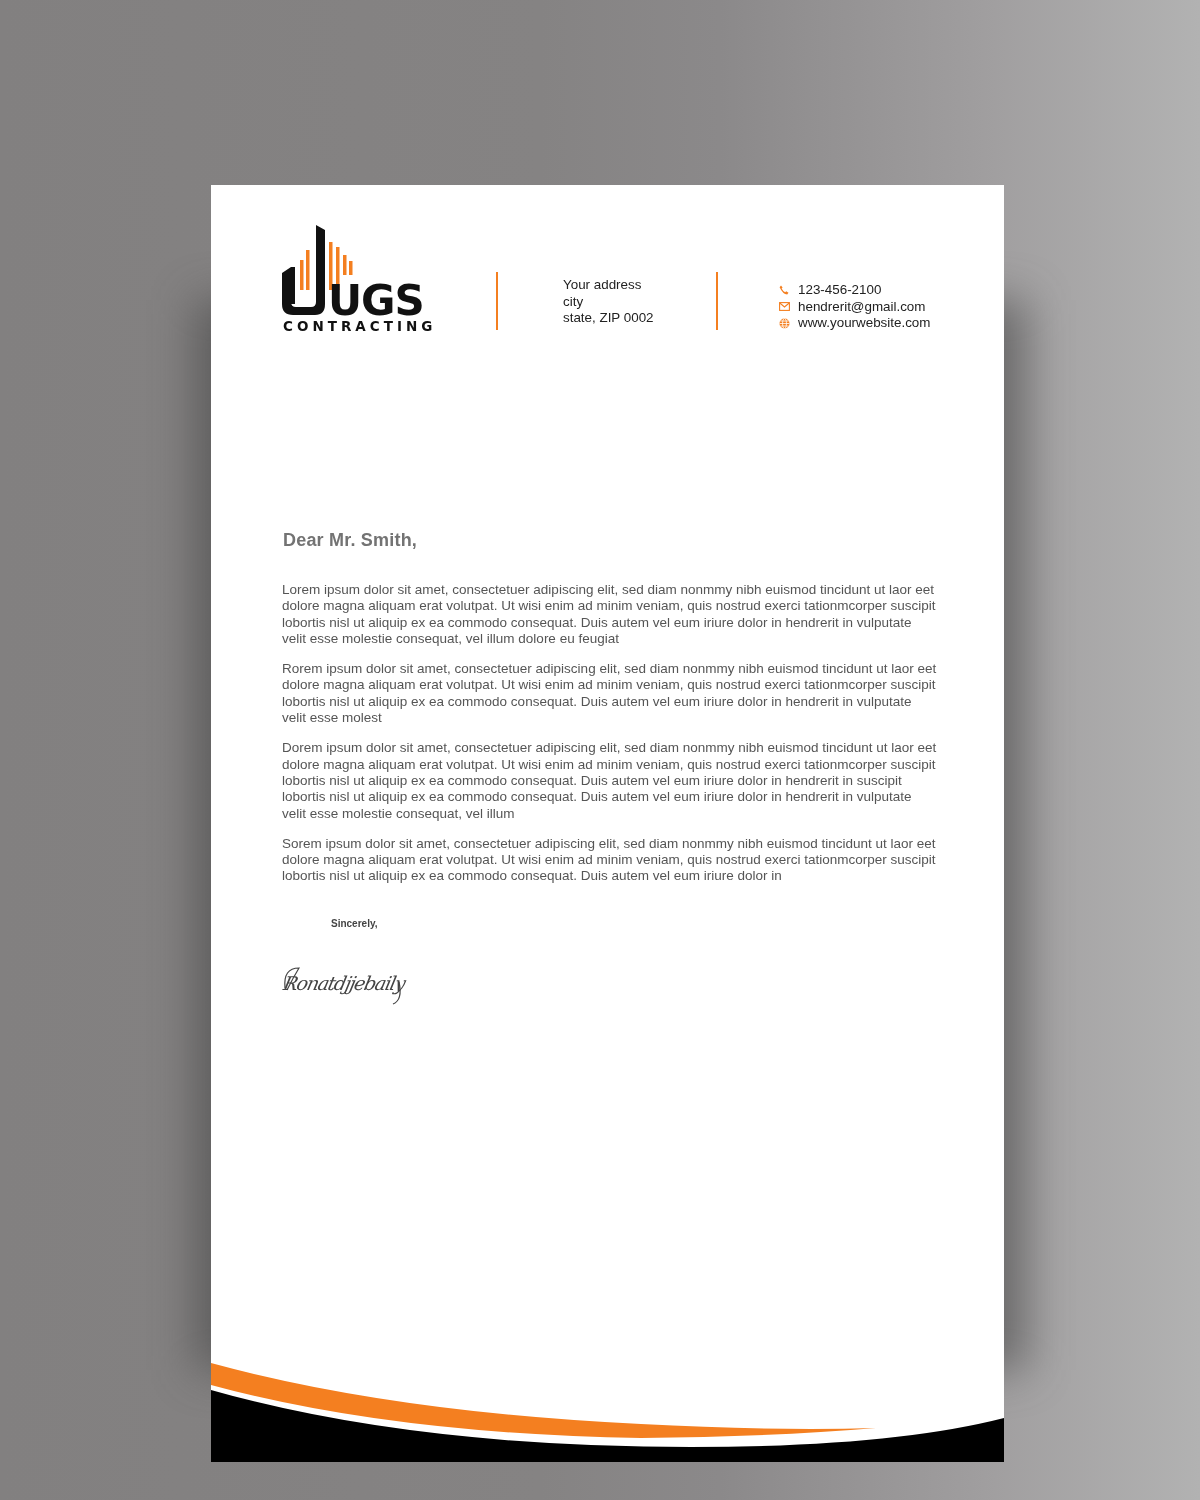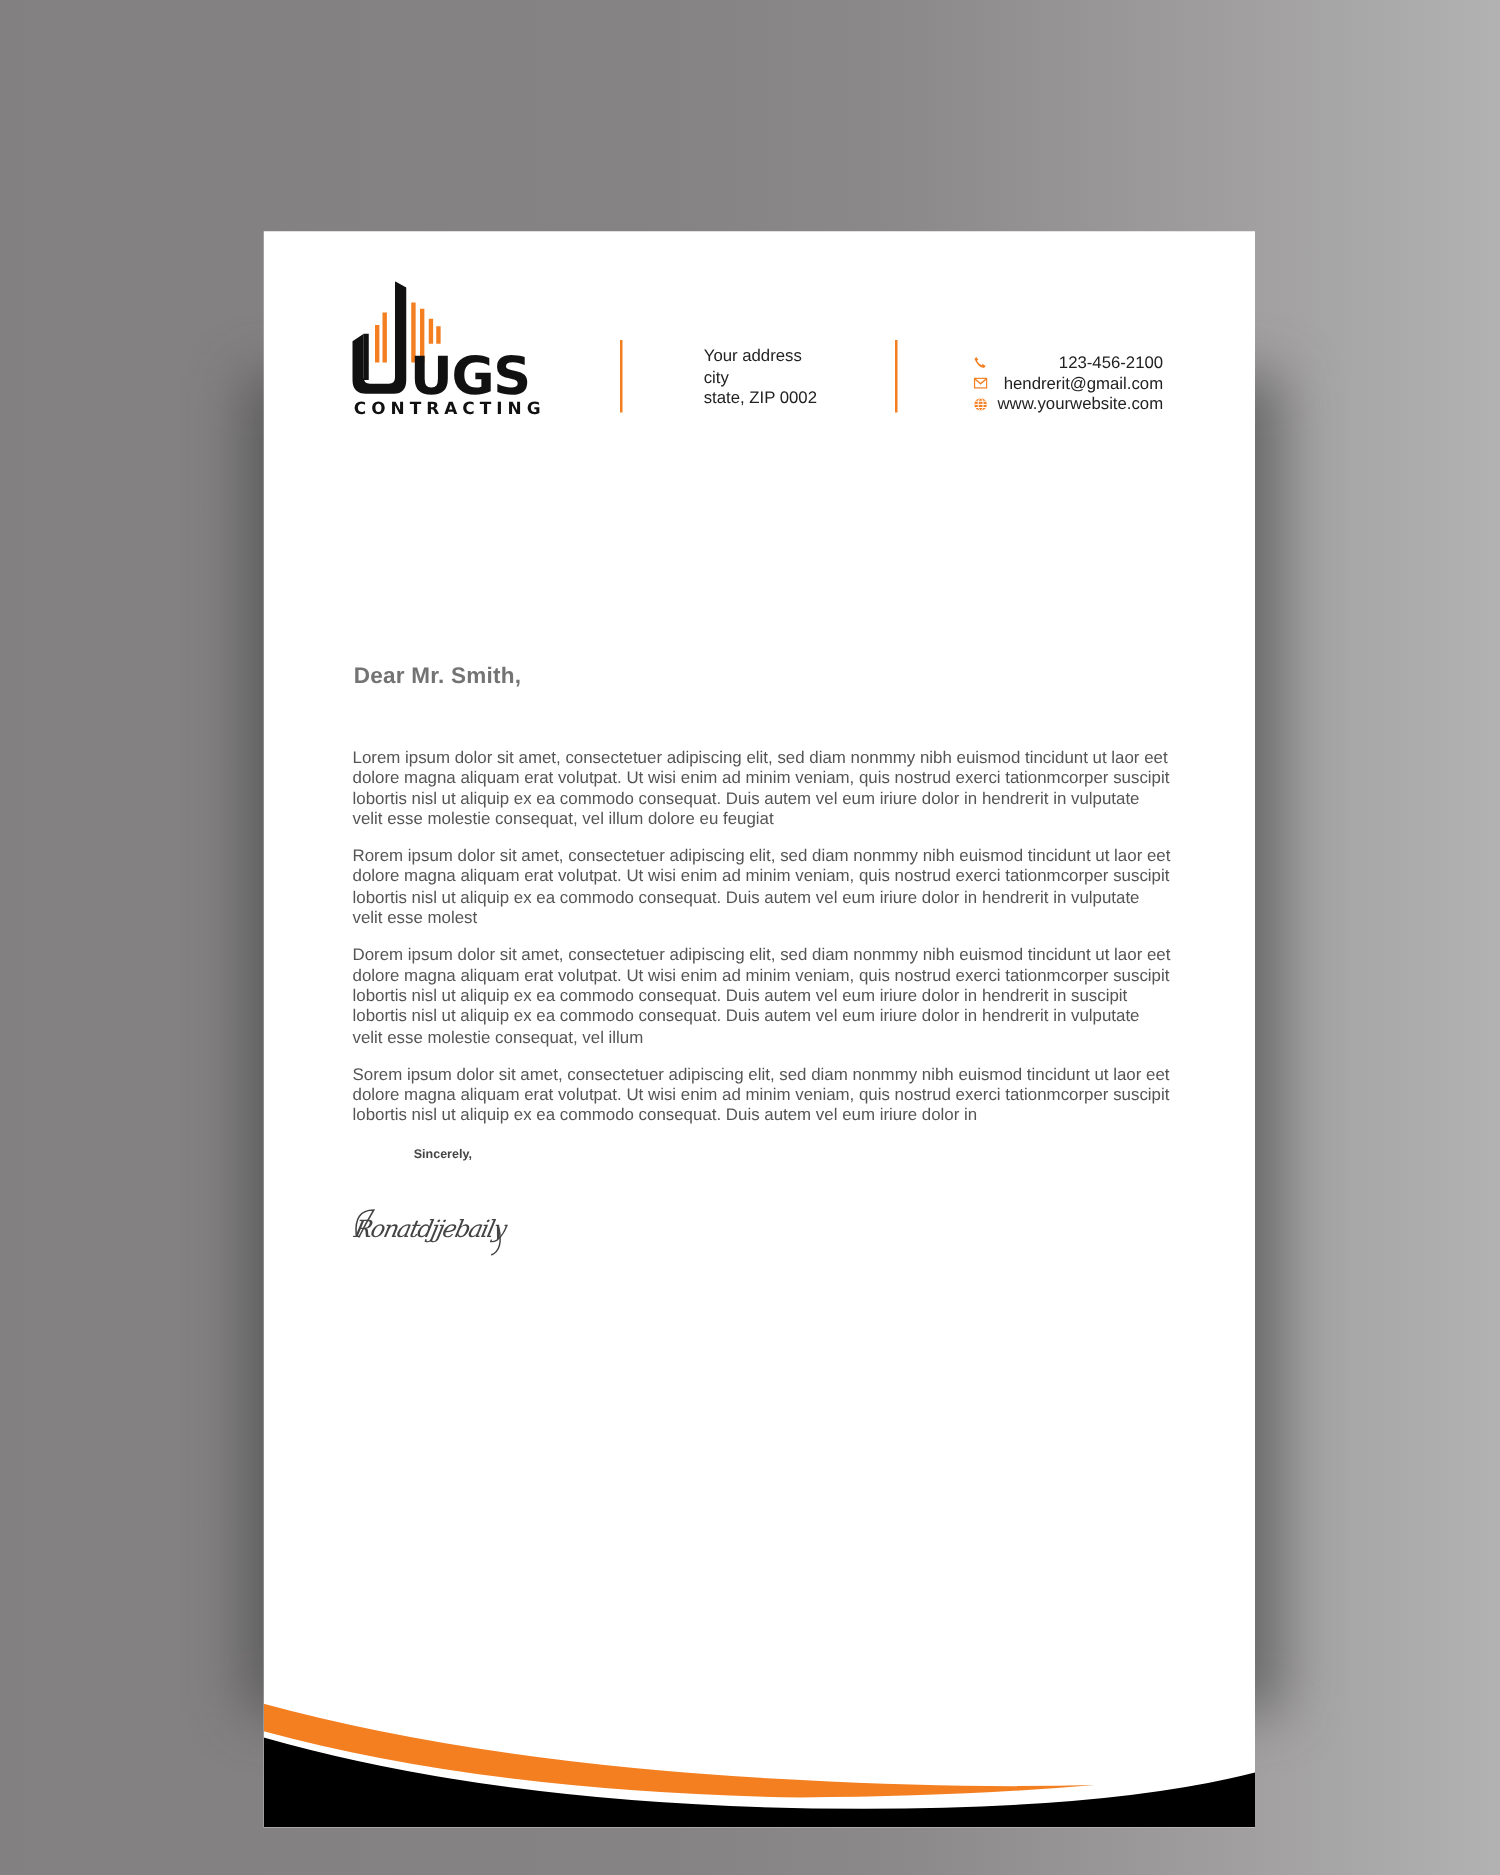--- a/index.html
+++ b/index.html
@@ -14,24 +14,24 @@
   }
   .page {
     position:absolute; left:211px; top:185px; width:793px; height:1277px;
     background:#ffffff; overflow:hidden;
   }
   .logo { position:absolute; left:70px; top:40px; width:155px; height:108px; }
   .divider { position:absolute; width:2px; background:#f47f20; top:87px; height:58px; }
   .addr { position:absolute; left:352px; top:92px; font-size:13.4px; line-height:16.5px; color:#222; }
   .addr div { white-space:nowrap; }
   .contact { position:absolute; left:567px; top:97px; font-size:13.4px; line-height:16.5px; color:#222; }
-  .contact .row { display:flex; align-items:center; white-space:nowrap;justify-content:space-between; }
+  .contact .row { display:flex; align-items:center; white-space:nowrap; }
   .contact .ic { width:12px; height:12px; margin-right:8px; display:inline-flex; align-items:center; justify-content:center; }
   .greet { position:absolute; left:72px; top:345px; font-size:18px; font-weight:bold; color:#737373; letter-spacing:0.2px; }
-  .body { position:absolute; left:71px; top:397px; width:655px; font-size:13.5px; line-height:16.3px; color:#555;margin-top:16px; }
+  .body { position:absolute; left:71px; top:397px; width:655px; font-size:13.5px; line-height:16.3px; color:#555; }
   .body p { margin:0 0 14px 0; }
   .sincerely { position:absolute; left:72px; top:733px; font-size:10px; font-weight:bold; color:#444;margin-left:48px; }
   .signature { position:absolute; left:70px; top:775px; width:135px; height:50px; }
   .footer { position:absolute; left:0; bottom:0; width:793px; height:110px; }
 </style>
 </head>
 <body>
 
 <div class="shadow"></div>
 

